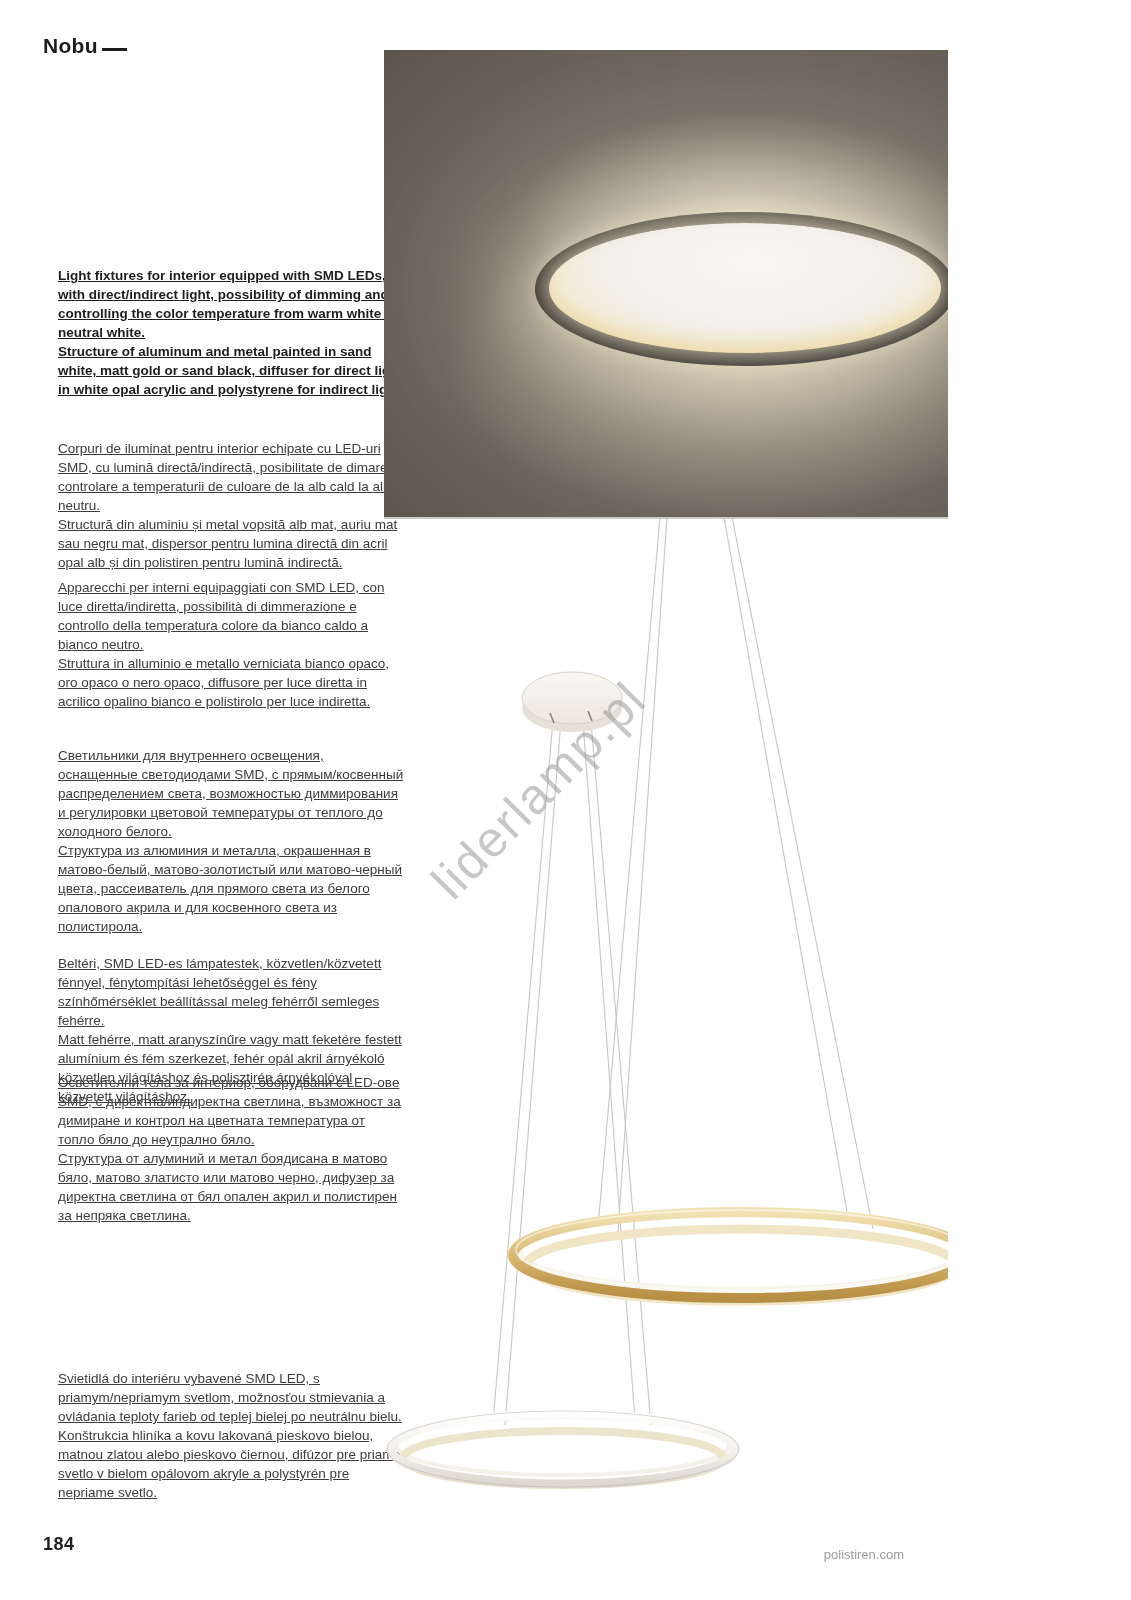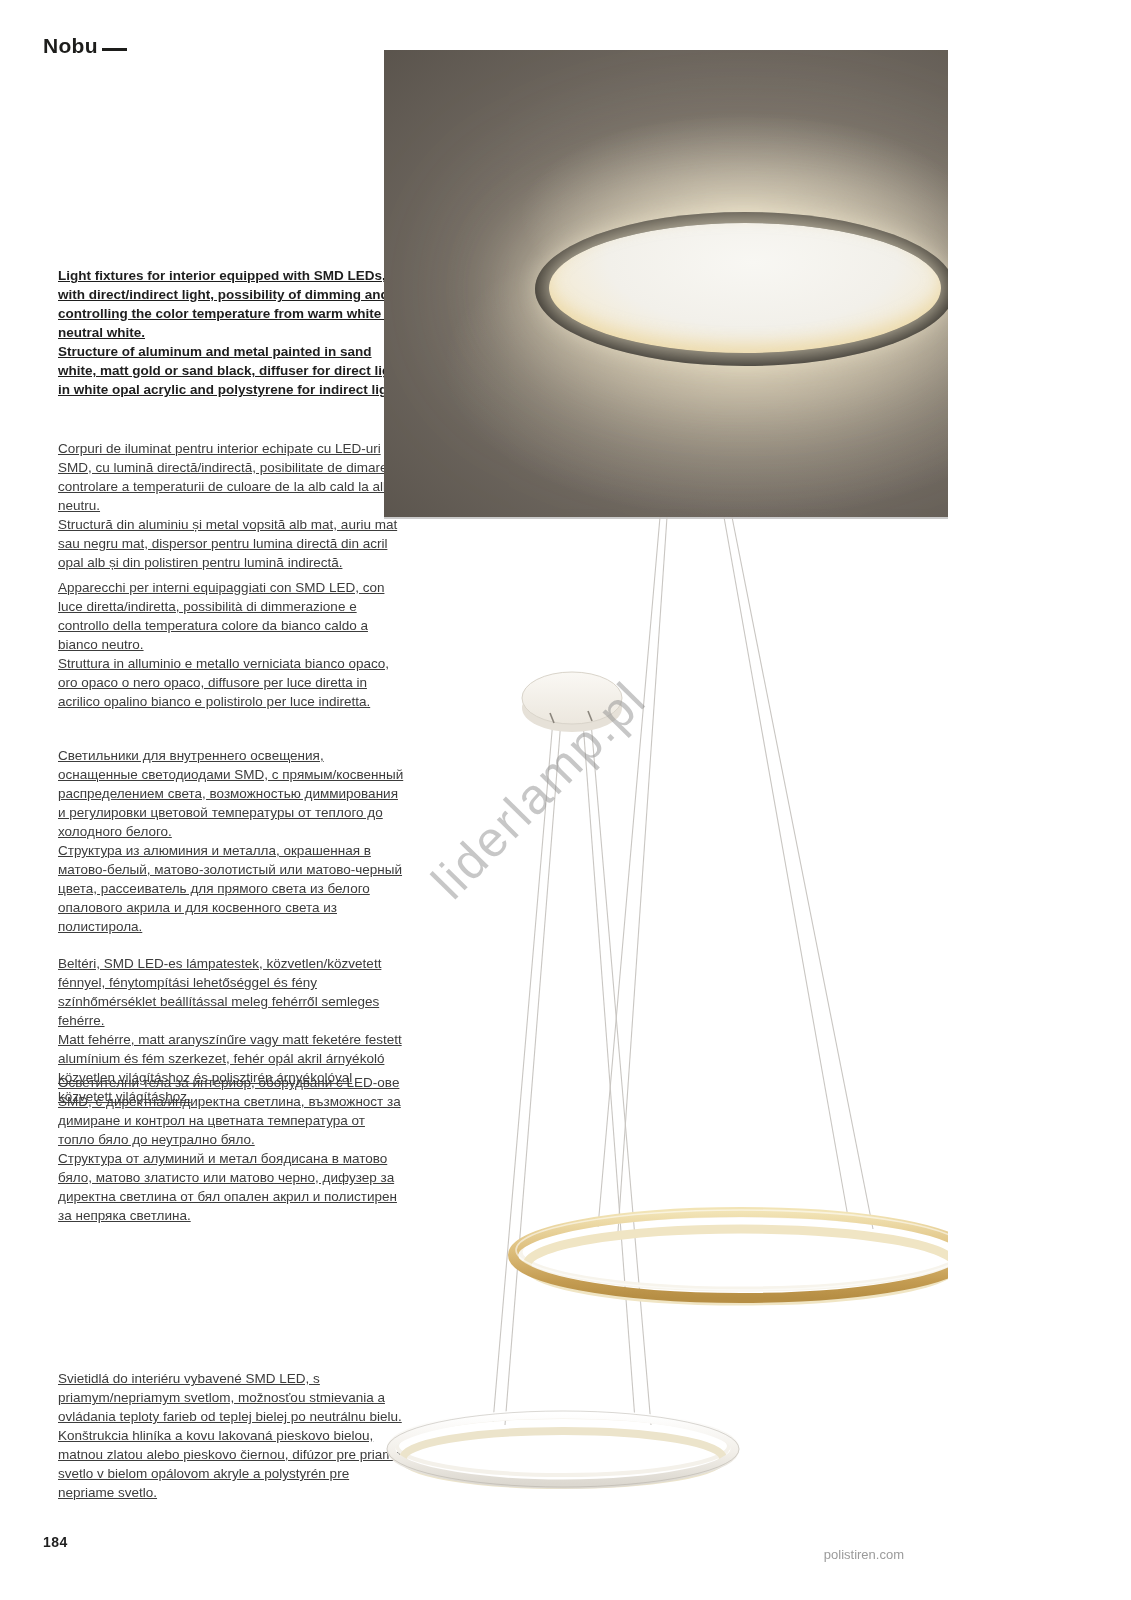--- a/index.html
+++ b/index.html
@@ -36,21 +36,21 @@
   }
   .ring-inner{
     position:absolute;left:14px;top:11px;width:392px;height:130px;border-radius:50%;
     background:radial-gradient(ellipse at 52% 30%, #f8f7f3 0%, #f2f0ea 50%, #f4ead0 78%, #eddcb0 95%, #e6d3a2 100%);
     box-shadow:0 0 26px 6px rgba(255,246,220,.7), inset 0 -8px 16px rgba(232,206,140,.55);
   }
   
   .pendant{position:absolute;left:383px;top:517px;}
   .wire{stroke:#c9c6c2;stroke-width:1.1;fill:none;}
   
-  .page-num{position:absolute;left:43px;top:1534px;font-size:14px;font-weight:700;
+  .page-num{position:absolute;left:43px;top:1534px;font-size:18px;font-weight:700;
             color:#1f1f1f;letter-spacing:.5px;}
   .site{position:absolute;right:44px;top:1547px;font-size:13px;color:#9b9b9b;}
 </style>
 </head>
 <body>
 
 <div class="page">
 
   <div class="brand"><span>Nobu</span><span class="dash"></span></div>
 

